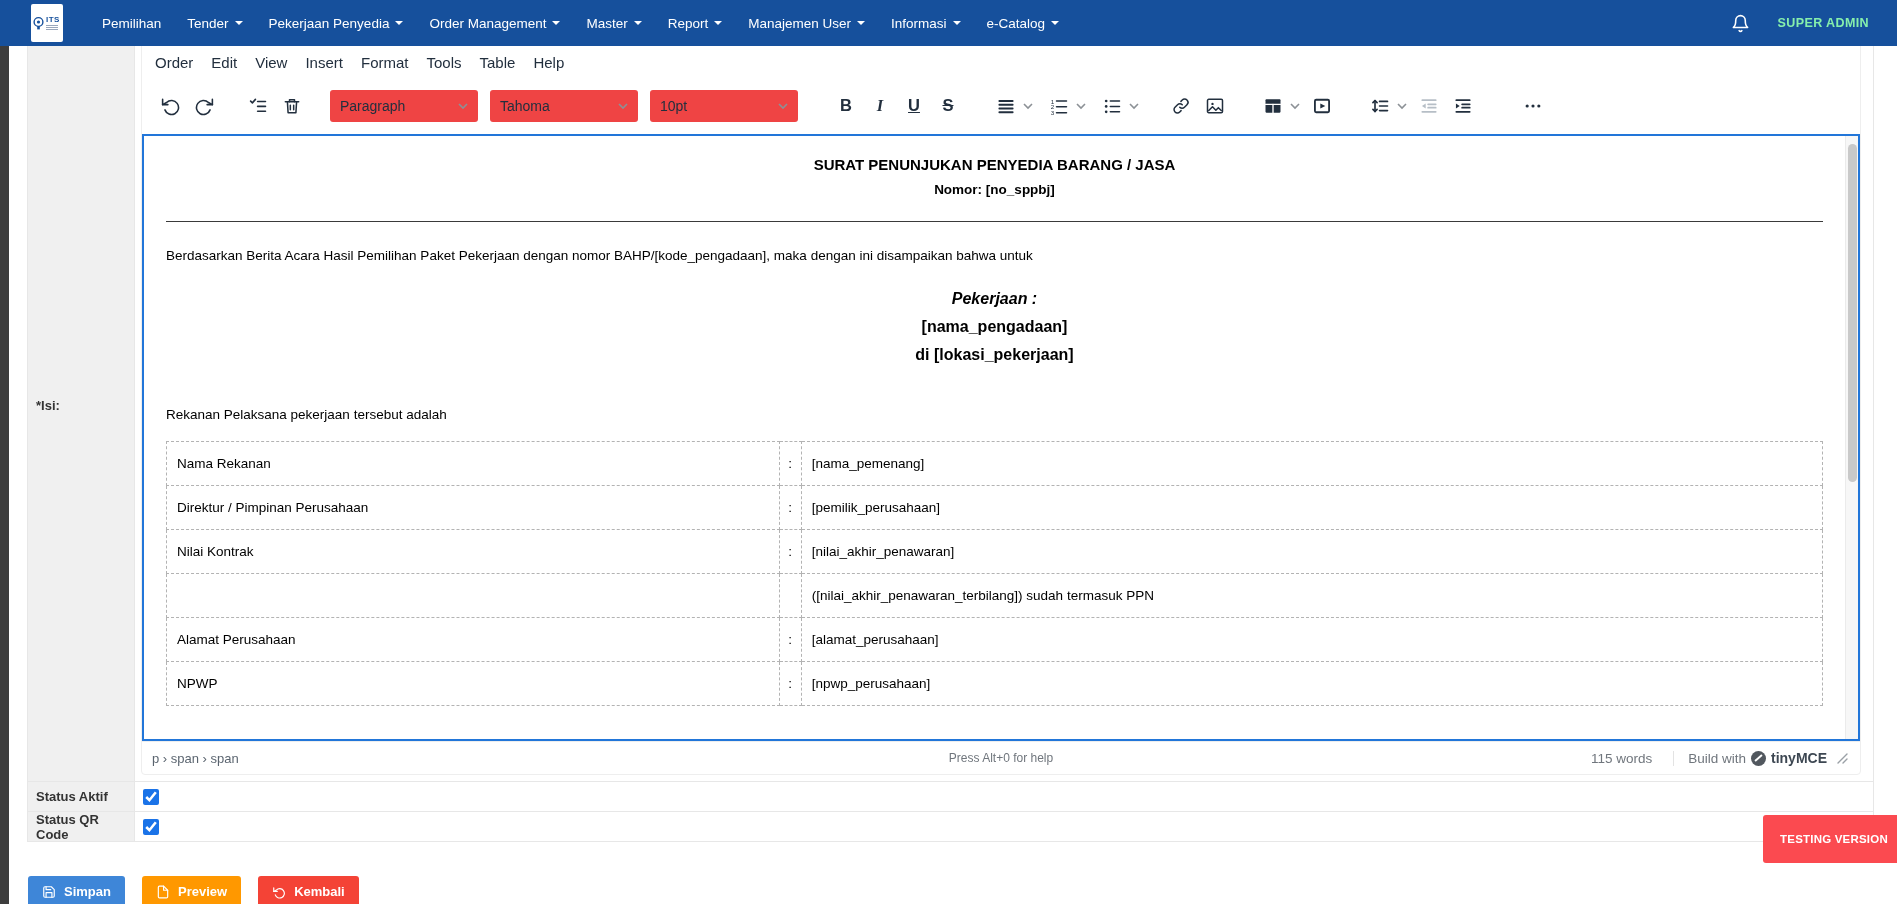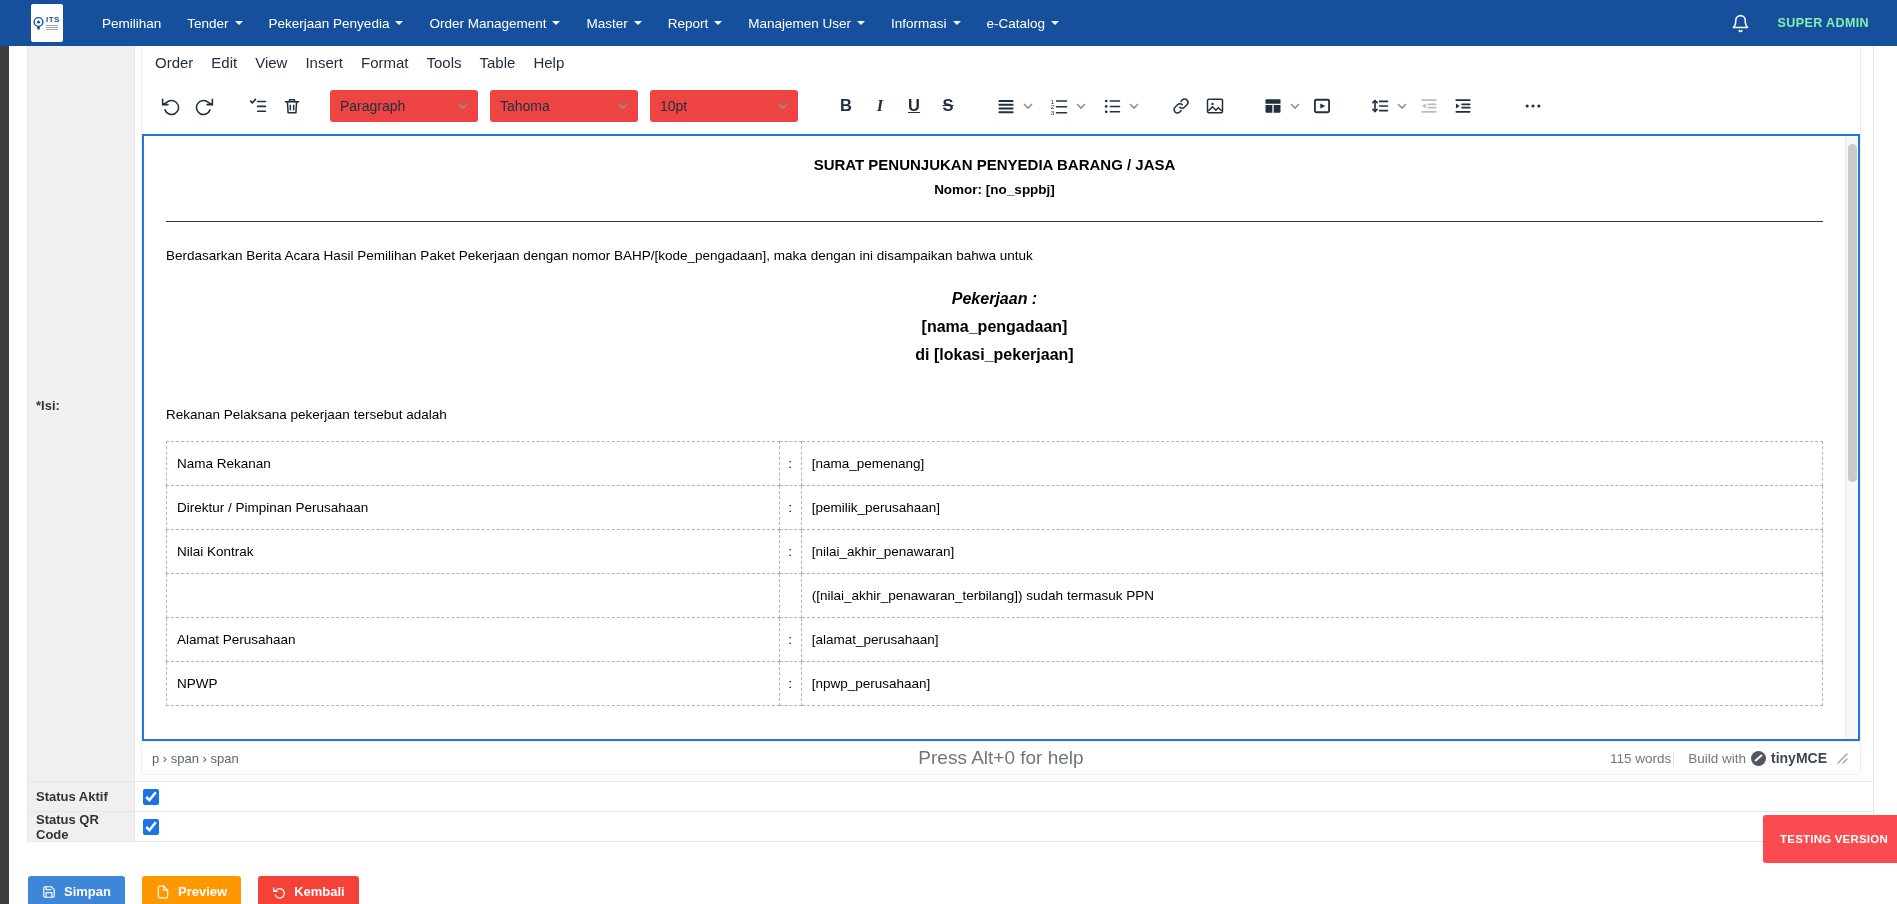--- a/index.html
+++ b/index.html
@@ -82,23 +82,23 @@
   .doc-table td.c-label { width:37%; }
   .doc-table td.c-colon { width:22px; text-align:center; padding:14px 2px; }
   .ed-scrollbar { position:absolute; top:0; right:0; bottom:0; width:13px; background:#f7f7f7;
                   border-left:1px solid #ebebeb; cursor:default; }
   .ed-thumb { position:absolute; top:8px; left:2px; width:9px; height:56%;
               background:#c9c9c9; border-radius:5px; cursor:pointer; }
 
   .statusbar { height:33px; display:flex; align-items:center; padding:0 12px 0 10px;
                border-top:1px solid #eee; position:relative; color:#70767d; font-size:13px; }
   .el-path { color:rgba(34,47,62,.75); cursor:pointer; }
-  .sb-help { position:absolute; left:0; right:0; text-align:center; pointer-events:none; font-size:19px; }
+  .sb-help { position:absolute; left:0; right:0; text-align:center; pointer-events:none; font-size:12px; }
   .sb-right { margin-left:auto; display:flex; align-items:center; z-index:1; }
-  .wordcount { padding-right:2px; border-right:1px solid #e3e3e3; cursor:pointer; font-size:13.5px; }
+  .wordcount { padding-right:21px; border-right:1px solid #e3e3e3; cursor:pointer; font-size:13.5px; }
   .branding { display:flex; align-items:center; gap:5px; padding-left:14px; cursor:pointer; font-size:13.5px; }
   .branding b { color:#3d4752; font-size:14px; }
   .mce-logo { width:15px; height:15px; border-radius:50%; background:#51575e; position:relative; }
   .mce-logo::after { content:""; position:absolute; left:3px; top:6.5px; width:9px; height:2px;
                      background:#fff; transform:rotate(-40deg); }
   .resize-handle { margin-left:10px; cursor:nwse-resize; }
 
   
   .btn-row { display:flex; gap:17px; margin:34px 0 0 19px; }
   .btn { display:inline-flex; align-items:center; gap:8px; color:#fff; font-weight:bold;

